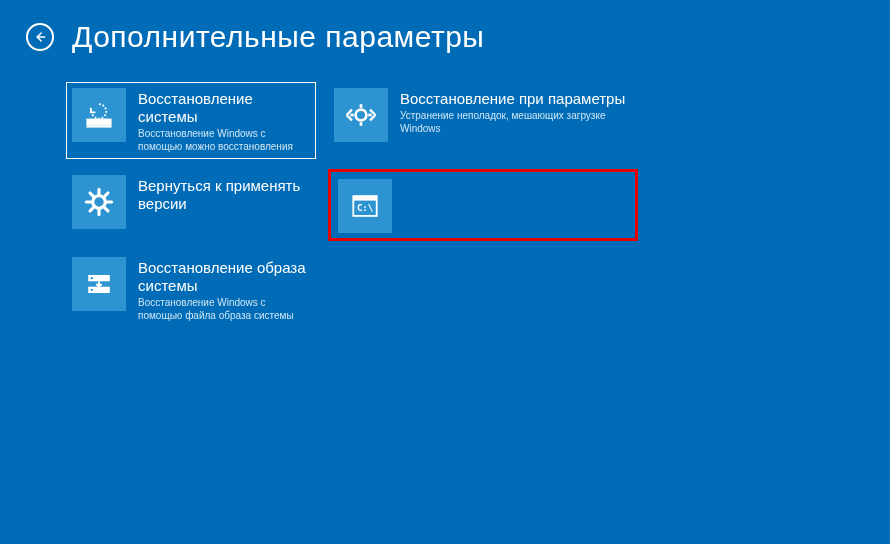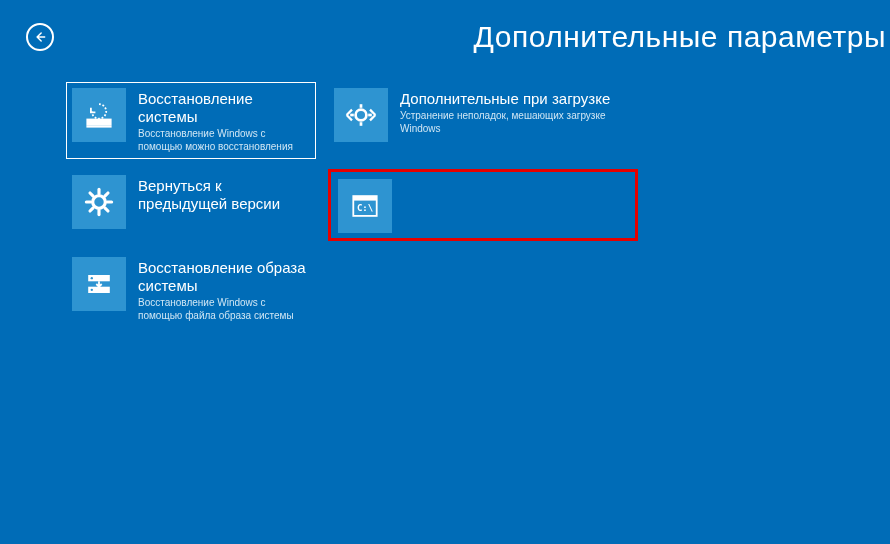--- a/index.html
+++ b/index.html
@@ -7,21 +7,20 @@
   body {
     background: #006cb7;
     font-family: "Segoe UI", Arial, sans-serif;
     color: #ffffff;
     overflow: hidden;
   }
   .header {
     display: flex;
     align-items: center;
     padding: 20px 4px 0 26px;
-    justify-content: space-between;
   }
   .back-btn {
     width: 28px;
     height: 28px;
     border: 2px solid #ffffff;
     border-radius: 50%;
     display: flex;
     align-items: center;
     justify-content: center;
     cursor: pointer;
@@ -112,21 +111,21 @@
         <g stroke="#ffffff" stroke-width="3">
           <line x1="20" y1="8" x2="20" y2="12"></line>
             <line x1="20" y1="28" x2="20" y2="32"></line>
           <line x1="8" y1="20" x2="12" y2="20"></line>
             <line x1="28" y1="20" x2="32" y2="20"></line>
         </g>
         <path d="M4 20 L10 14 M4 20 L10 26 M36 20 L30 14 M36 20 L30 26" stroke="#ffffff" stroke-width="2.5" fill="none"></path>
       </svg>
     </div>
     <div class="text-block">
-      <div class="tile-title">Дополнительные при загрузке</div>
+      <div class="tile-title">Восстановление при параметры</div>
       <div class="tile-desc">Устранение неполадок, мешающих загрузке Windows</div>
     </div>
   </div>
 
   <div class="tile">
     <div class="icon-box">
       <svg viewBox="0 0 40 40">
         <circle cx="20" cy="20" r="7" stroke="#ffffff" stroke-width="3.5" fill="none"></circle>
         <g stroke="#ffffff" stroke-width="3.5" stroke-linecap="round">
           <line x1="20" y1="6" x2="20" y2="11"></line>
@@ -134,21 +133,21 @@
           <line x1="6" y1="20" x2="11" y2="20"></line>
             <line x1="29" y1="20" x2="34" y2="20"></line>
           <line x1="10" y1="10" x2="13.5" y2="13.5"></line>
             <line x1="26.5" y1="26.5" x2="30" y2="30"></line>
           <line x1="10" y1="30" x2="13.5" y2="26.5"></line>
             <line x1="26.5" y1="13.5" x2="30" y2="10"></line>
         </g>
       </svg>
     </div>
     <div class="text-block">
-      <div class="tile-title">Вернуться к предыдущей версии</div>
+      <div class="tile-title">Вернуться к применять версии</div>
       <div class="tile-desc"></div>
     </div>
   </div>
 
   <div class="tile highlighted">
     <div class="icon-box">
       <svg viewBox="0 0 40 40">
         <rect x="7" y="9" width="26" height="22" stroke="#ffffff" stroke-width="2" fill="none"></rect>
         <rect x="7" y="9" width="26" height="5" fill="#ffffff"></rect>
         <text x="11" y="26" font-family="monospace" font-size="10" fill="#ffffff" font-weight="bold">C:\</text>

